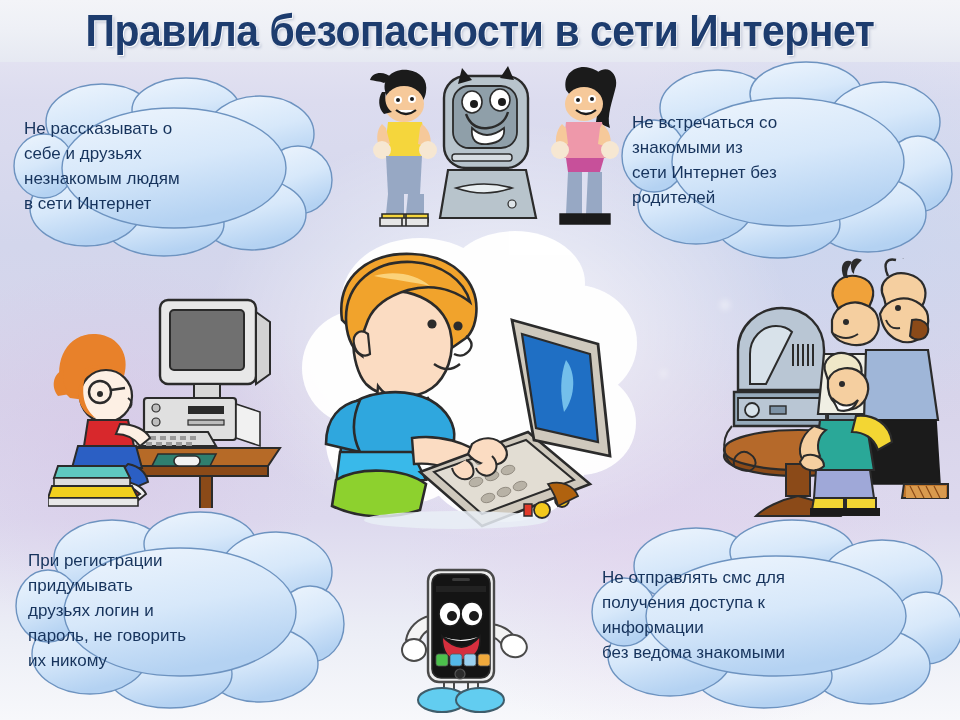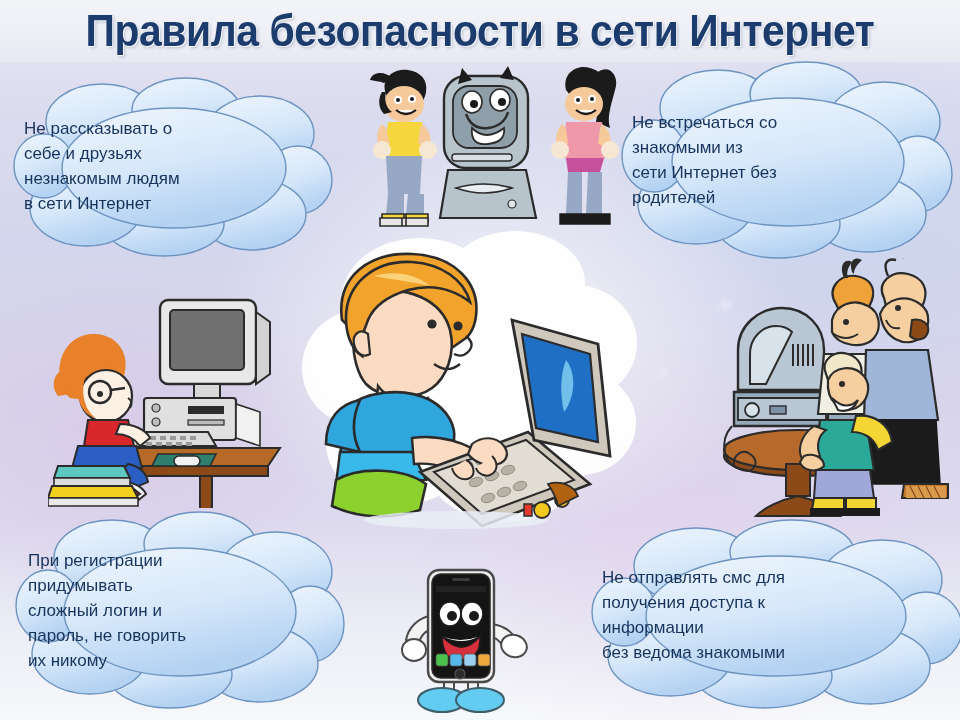--- a/index.html
+++ b/index.html
@@ -489,21 +489,21 @@
         <ellipse cx="242" cy="152" rx="58" ry="38"></ellipse>
         <ellipse cx="152" cy="162" rx="62" ry="34"></ellipse>
         <ellipse cx="72" cy="142" rx="58" ry="40"></ellipse>
         <ellipse cx="30" cy="94" rx="32" ry="36"></ellipse>
         <ellipse cx="162" cy="100" rx="116" ry="64"></ellipse>
       </g>
     </svg>
     <div class="cloud-text">
       <span>При регистрации</span>
       <span>придумывать</span>
-      <span>сложный логин и</span>
+      <span>друзьях логин и</span>
       <span>пароль, не говорить</span>
       <span>их никому</span>
     </div>
   </div>
 
   <div class="cloud" style="left:592px;top:522px;width:372px;height:186px;">
     <svg width="372" height="186" viewBox="0 0 372 186">
       <defs>
         <linearGradient id="cg4" x1="0" y1="0" x2="0.35" y2="1">
           <stop offset="0%" stop-color="#eef5fd"></stop>

